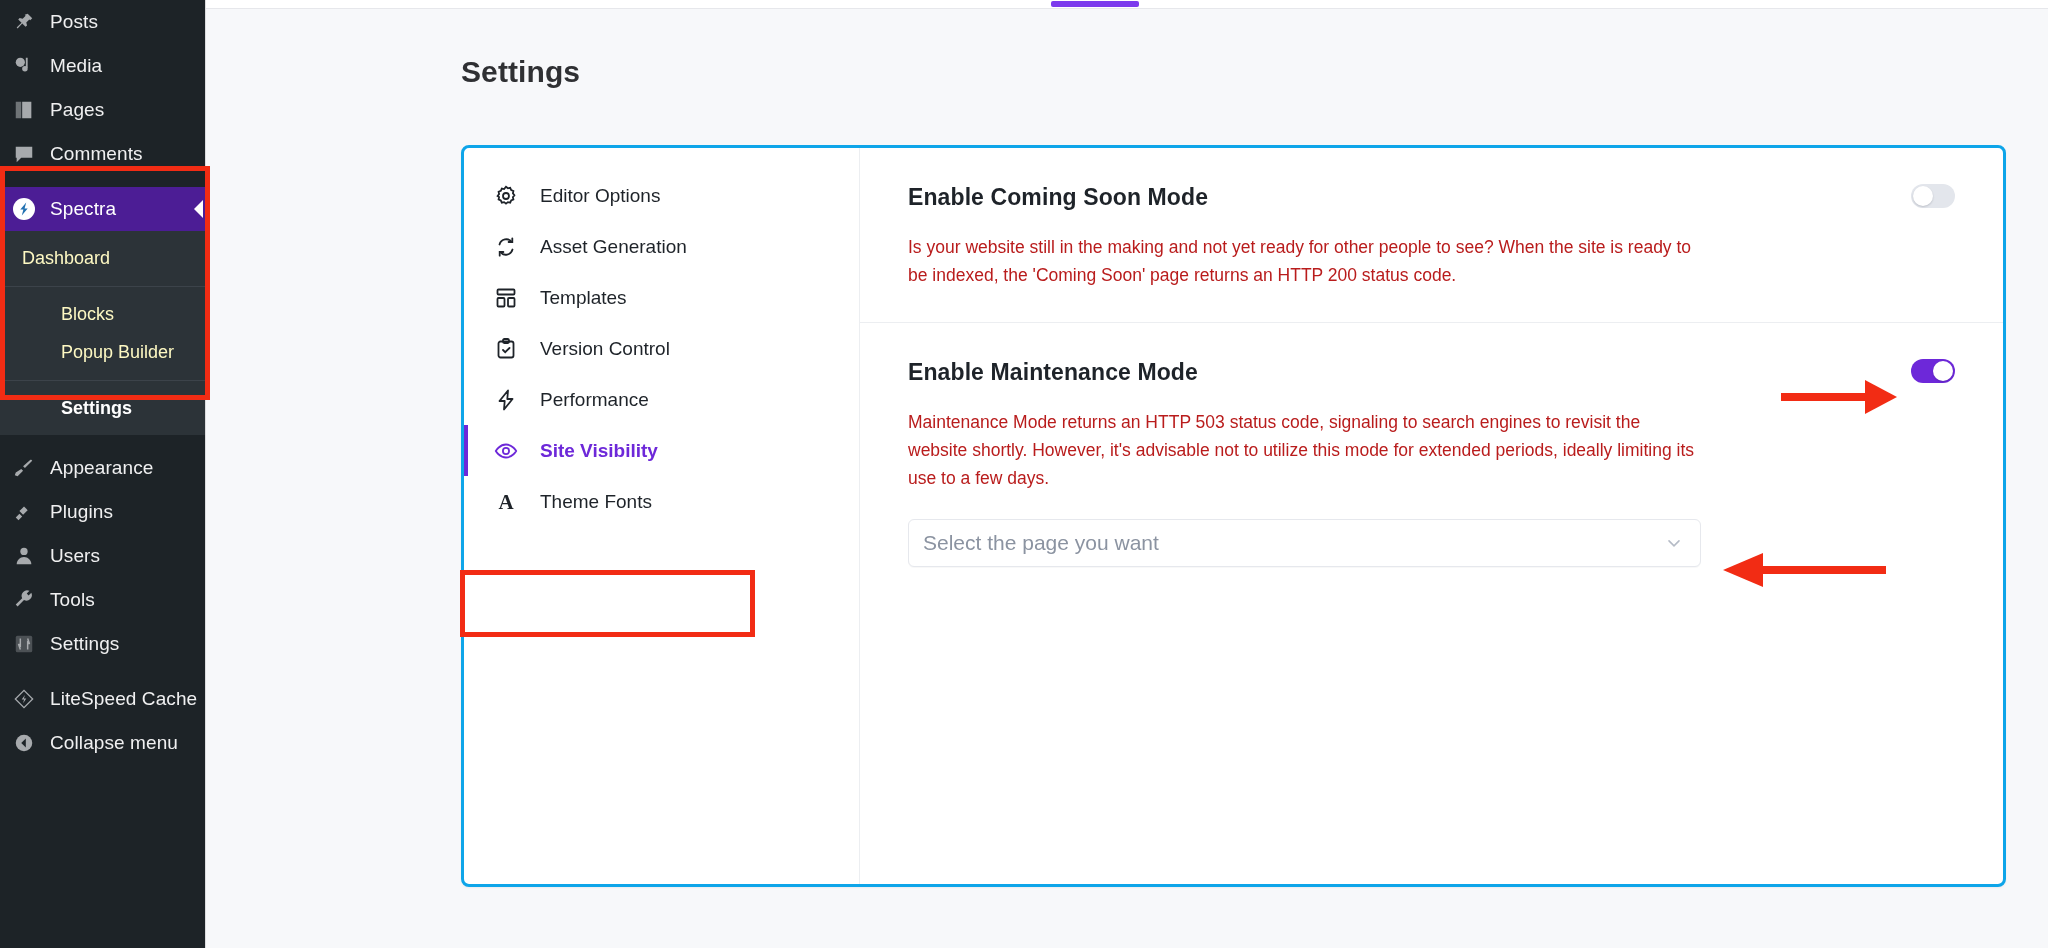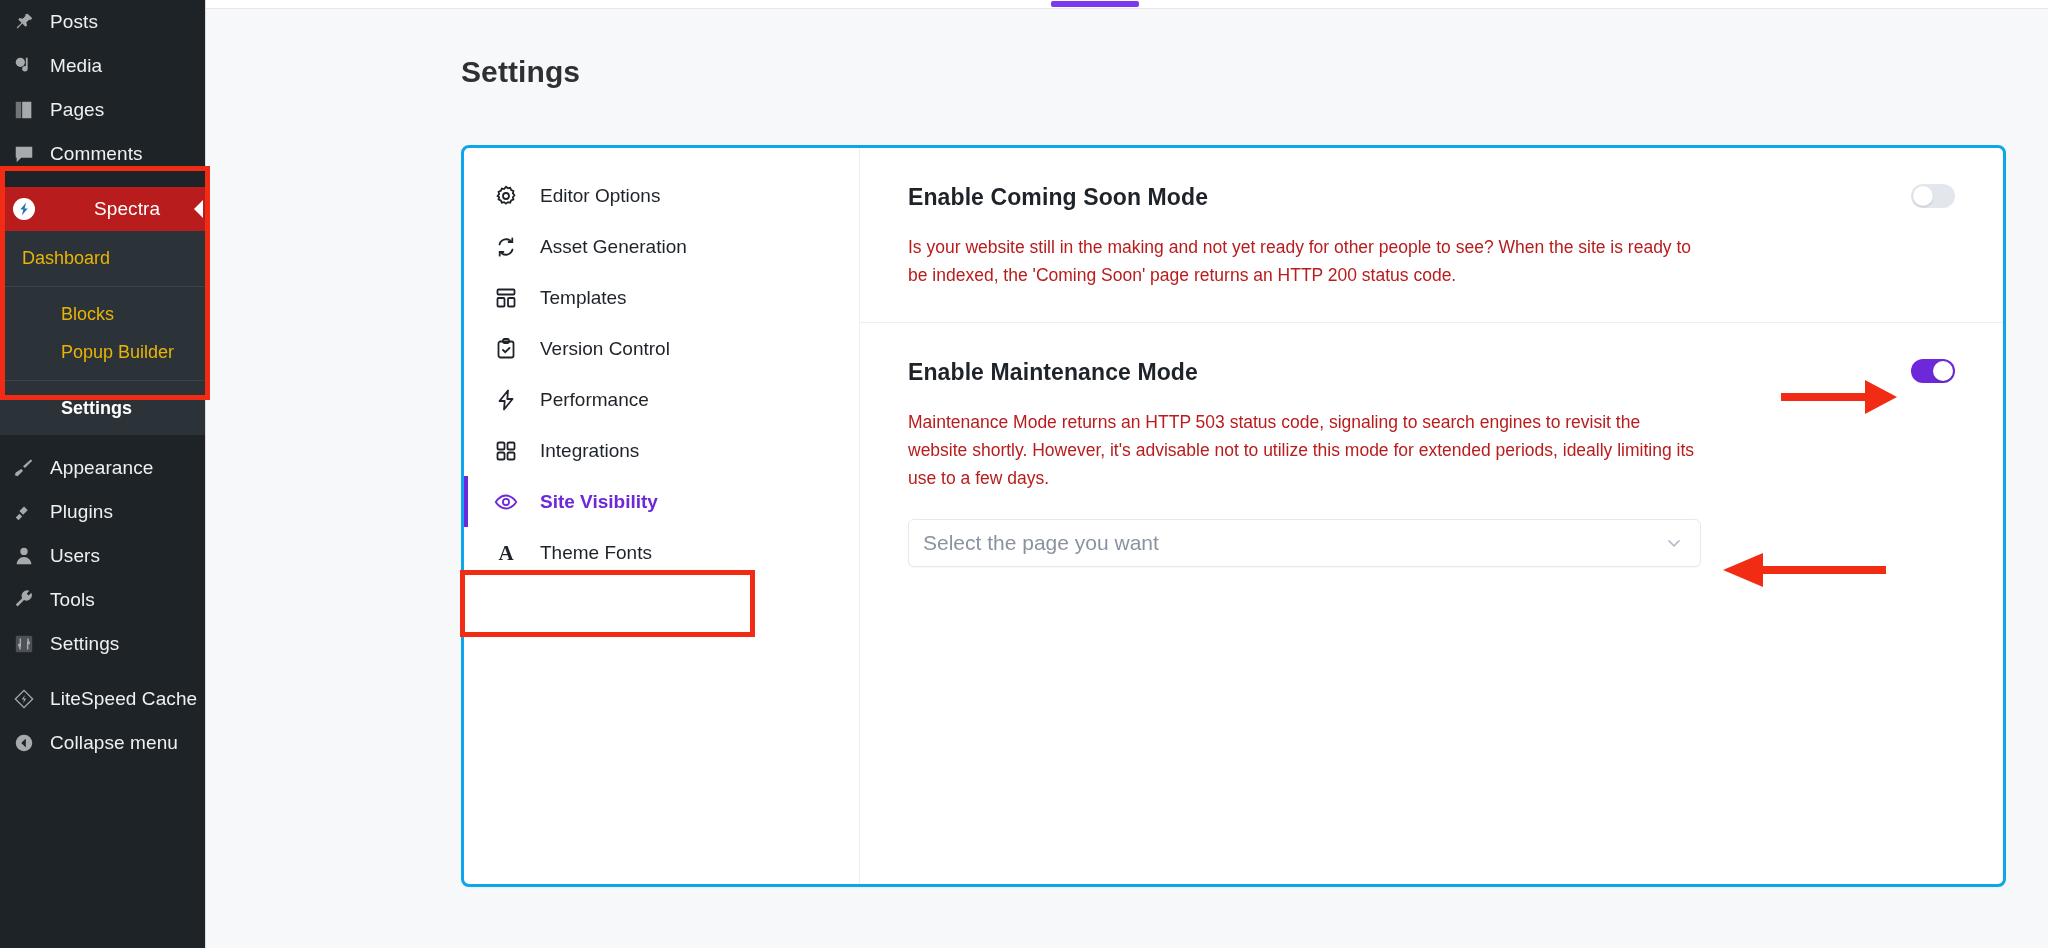--- a/index.html
+++ b/index.html
@@ -28,42 +28,41 @@
   }
   .wp-item .wp-ico {
     width: 28px; height: 28px;
     display: flex; align-items: center; justify-content: center;
     margin-right: 12px;
     color: #a7aaad;
     flex: 0 0 28px;
   }
   .wp-item .wp-ico svg { display:block; }
   .wp-item.current {
-    background: #b91c1c;
+    background: #4c1d95;
     color: #fff;
     position: relative;
-    gap: 44px;
   }
   .wp-item.current .wp-ico { color: #fff; }
   .wp-arrow {
     position: absolute; right: 2px; top: 50%;
     transform: translateY(-50%);
     width: 0; height: 0;
     border-top: 9px solid transparent;
     border-bottom: 9px solid transparent;
     border-right: 9px solid #fff;
   }
   .wp-sep { height: 11px; }
   
   #wp-submenu { background: #2c3338; padding: 0; }
   .wp-subgroup { padding: 8px 0; }
   .wp-subgroup + .wp-subgroup { border-top: 1px solid #3c434a; padding-left: 39px; }
   .wp-sub {
     font-size: 18px;
-    color: #eab308;
+    color: #fef9c3;
     padding: 8px 10px 8px 22px;
     line-height: 1.25;
   }
   .wp-sub.active { color: #fff; font-weight: 700; }
 
   
   #main {
     position: absolute; left: 205px; top: 0;
     width: 1843px; height: 948px;
     background: #f7f8fa;
@@ -401,31 +400,20 @@
 
         <div class="nav-item">
           <span class="nav-ico">
             <svg width="24" height="24" viewBox="0 0 24 24" fill="none" stroke="currentColor" stroke-width="1.8" stroke-linejoin="round">
                 <path d="M14 2.5L5.5 13h5.2L10 21.5 18.5 11h-5.2z"></path>
               </svg>
           </span>
           <span>Performance</span>
         </div>
 
-        <div class="nav-item">
-          <span class="nav-ico">
-            <svg width="24" height="24" viewBox="0 0 24 24" fill="none" stroke="currentColor" stroke-width="1.8">
-                <rect x="3.5" y="3.5" width="7" height="7" rx="1.6"></rect>
-                <rect x="13.5" y="3.5" width="7" height="7" rx="1.6"></rect>
-                <rect x="3.5" y="13.5" width="7" height="7" rx="1.6"></rect>
-                <rect x="13.5" y="13.5" width="7" height="7" rx="1.6"></rect>
-              </svg>
-          </span>
-          <span>Integrations</span>
-        </div>
 
         <div class="nav-item active">
           <span class="nav-ico">
             <svg width="24" height="24" viewBox="0 0 24 24" fill="none" stroke="currentColor" stroke-width="1.8">
                 <path d="M1.8 12S5.5 5.5 12 5.5 22.2 12 22.2 12 18.5 18.5 12 18.5 1.8 12 1.8 12z"></path>
                 <circle cx="12" cy="12" r="3.1"></circle>
               </svg>
           </span>
           <span>Site Visibility</span>
         </div>

